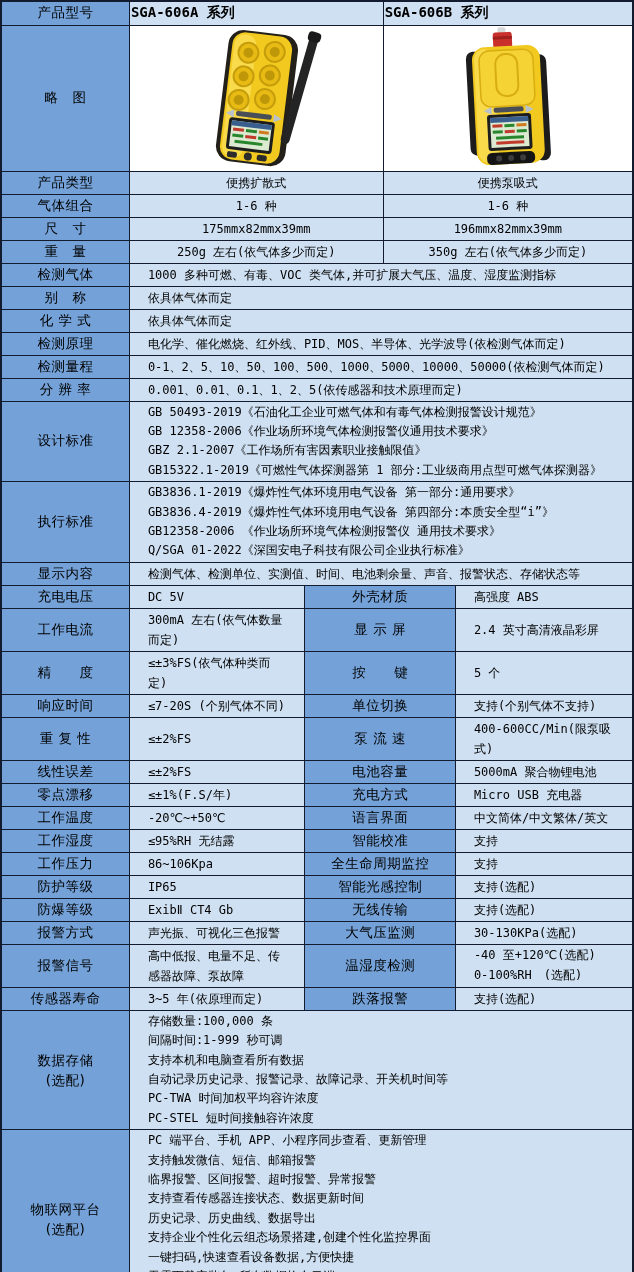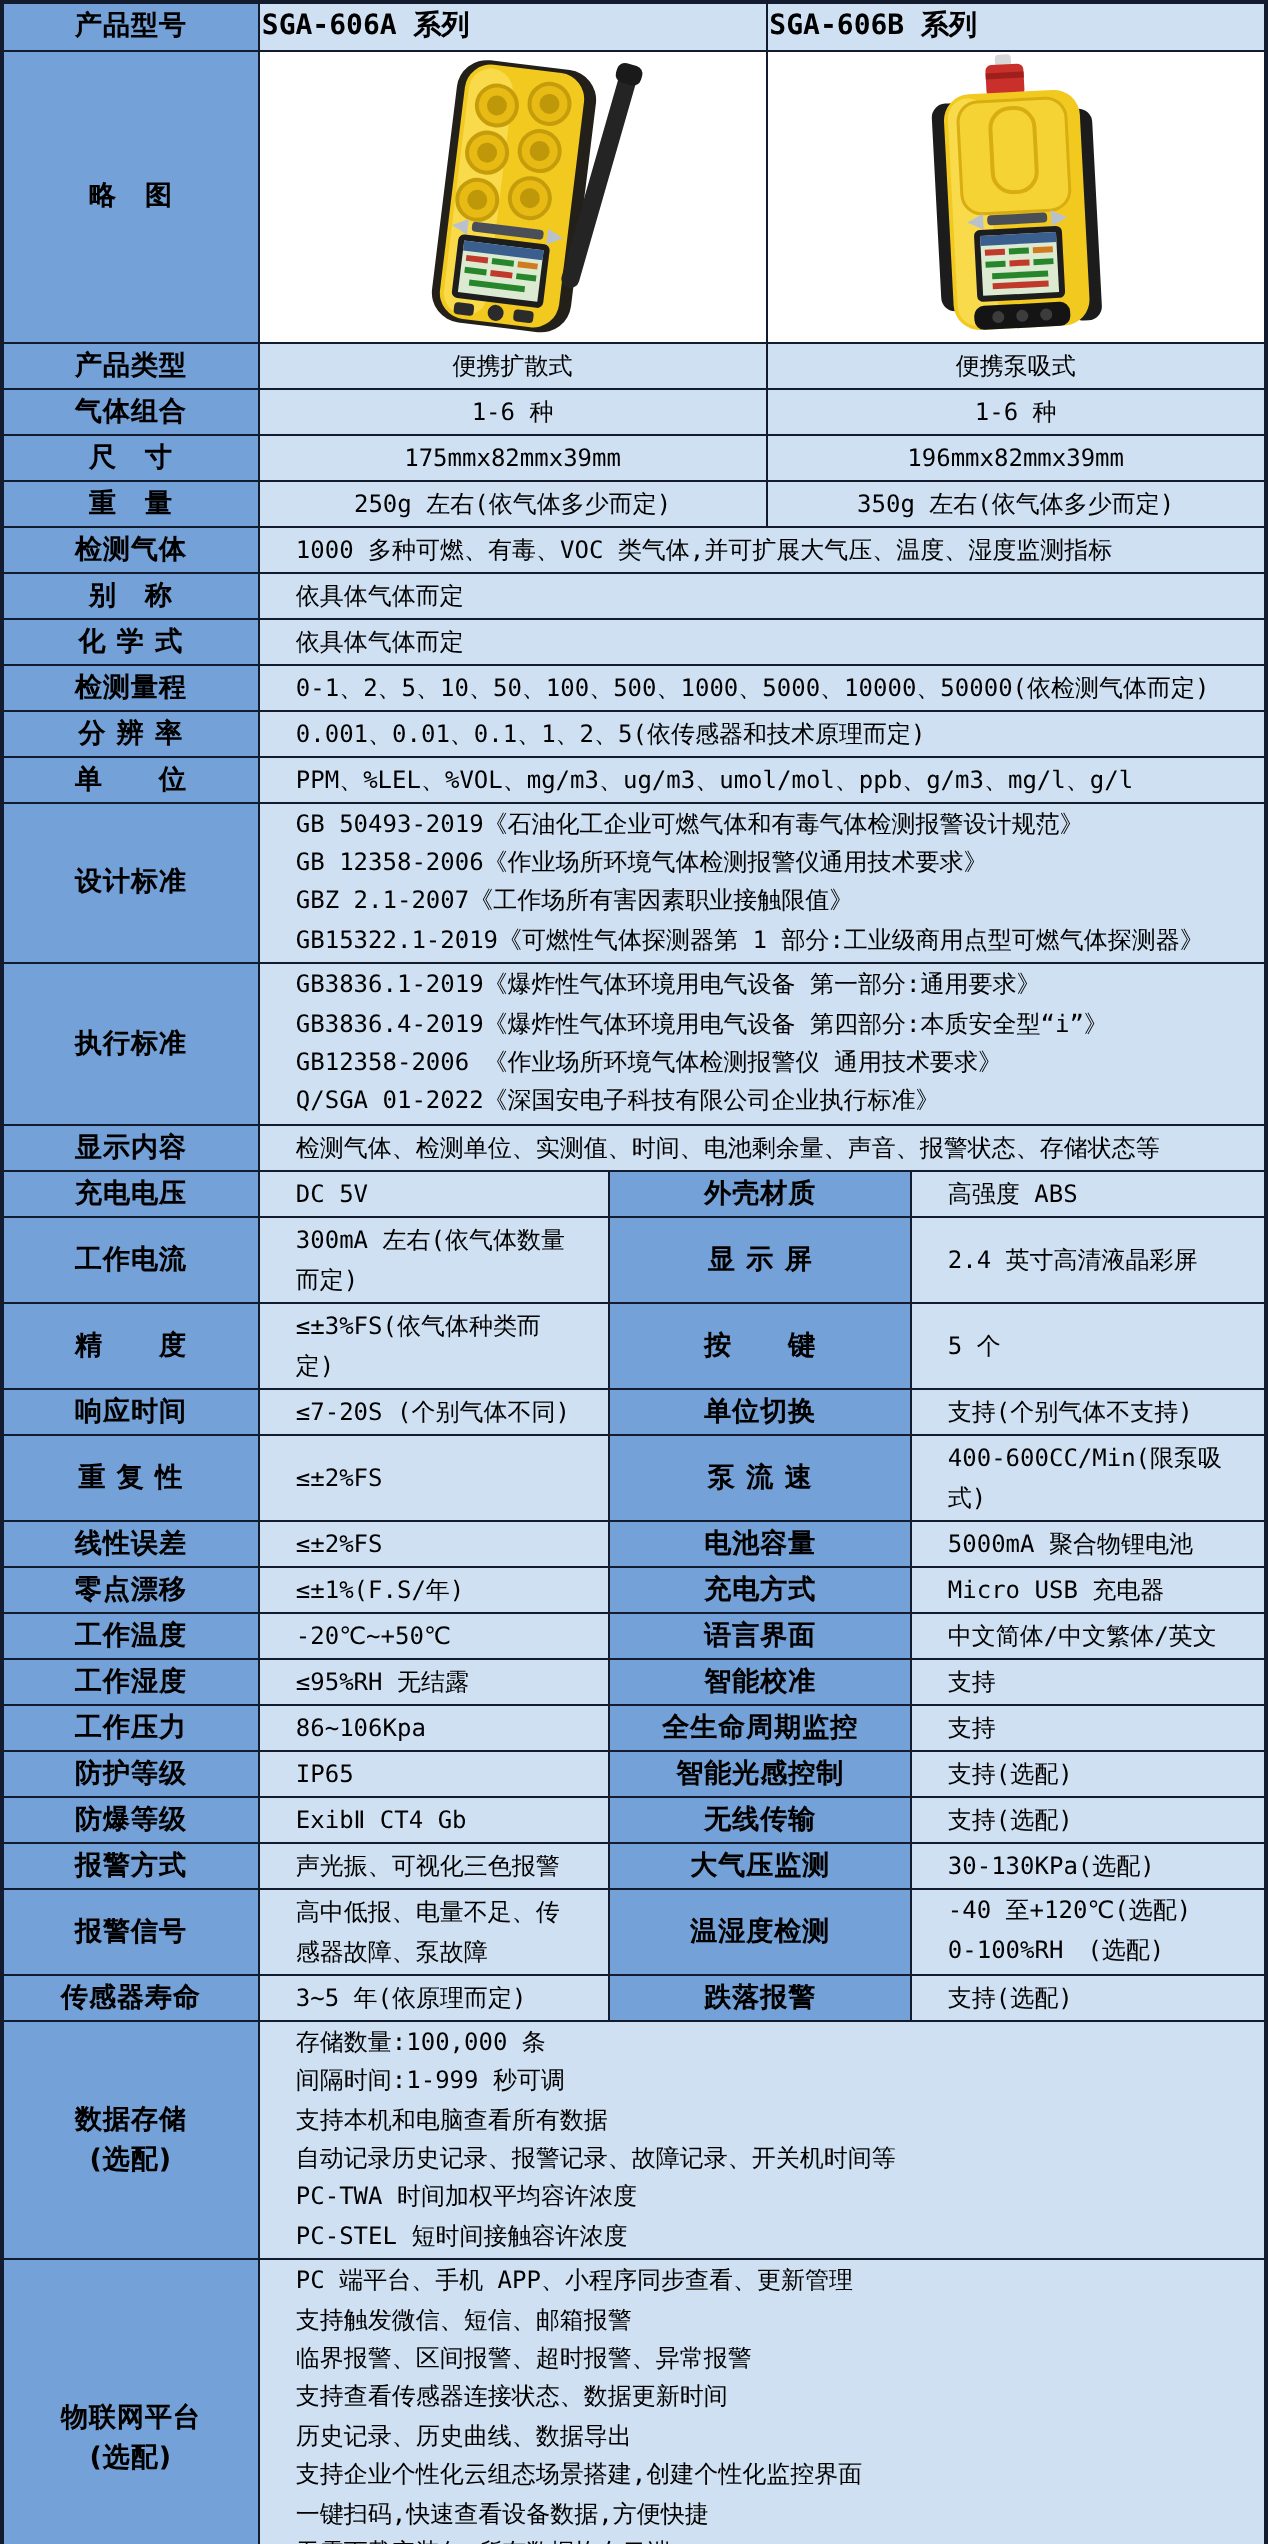--- a/index.html
+++ b/index.html
@@ -6,21 +6,21 @@
   html,body{margin:0;padding:0;background:#ffffff;}
   body{width:634px;font-family:"DejaVu Sans",sans-serif;color:#000;}
   .sheet{width:634px;}
   table{width:634px;border-collapse:collapse;table-layout:fixed;border:2px solid #121c2e;}
   td{border:1px solid #121c2e;overflow:hidden;vertical-align:middle;}
   tr{height:23px;}
   tr.row-header3{height:24px;}
   tr.row-image{height:146px;}
   .label{
     background:#74a2d8;
-    font-weight:700;
+    font-weight:400;
     font-size:13.5px;
     text-align:center;
     letter-spacing:.5px;
     padding:1px 2px;
   }
   .hdr{
     background:#cfe0f2;
     font-weight:700;
     font-size:14px;
     text-align:left;
@@ -177,30 +177,30 @@
         </tr>
         <tr class="row-full">
           <td class="label" colspan="1">别　称</td>
           <td class="val" colspan="4">依具体气体而定</td>
         </tr>
         <tr class="row-full">
           <td class="label" colspan="1">化 学 式</td>
           <td class="val" colspan="4">依具体气体而定</td>
         </tr>
         <tr class="row-full">
+          <td class="label" colspan="1">检测原理</td>
+          <td class="val" colspan="4">电化学、催化燃烧、红外线、PID、MOS、半导体、光学波导(依检测气体而定)</td>
+        </tr>
+        <tr class="row-full">
           <td class="label" colspan="1">检测量程</td>
           <td class="val" colspan="4">0-1、2、5、10、50、100、500、1000、5000、10000、50000(依检测气体而定)</td>
         </tr>
         <tr class="row-full">
           <td class="label" colspan="1">分 辨 率</td>
           <td class="val" colspan="4">0.001、0.01、0.1、1、2、5(依传感器和技术原理而定)</td>
-        </tr>
-        <tr class="row-full">
-          <td class="label" colspan="1">单　　位</td>
-          <td class="val" colspan="4">PPM、%LEL、%VOL、mg/m3、ug/m3、umol/mol、ppb、g/m3、mg/l、g/l</td>
         </tr>
         <tr class="row-full">
           <td class="label" colspan="1">设计标准</td>
           <td class="val" colspan="4">
             <div class="line">GB 50493-2019《石油化工企业可燃气体和有毒气体检测报警设计规范》</div>
             <div class="line">GB 12358-2006《作业场所环境气体检测报警仪通用技术要求》</div>
             <div class="line">GBZ 2.1-2007《工作场所有害因素职业接触限值》</div>
             <div class="line">GB15322.1-2019《可燃性气体探测器第 1 部分:工业级商用点型可燃气体探测器》</div>
           </td>
         </tr>

